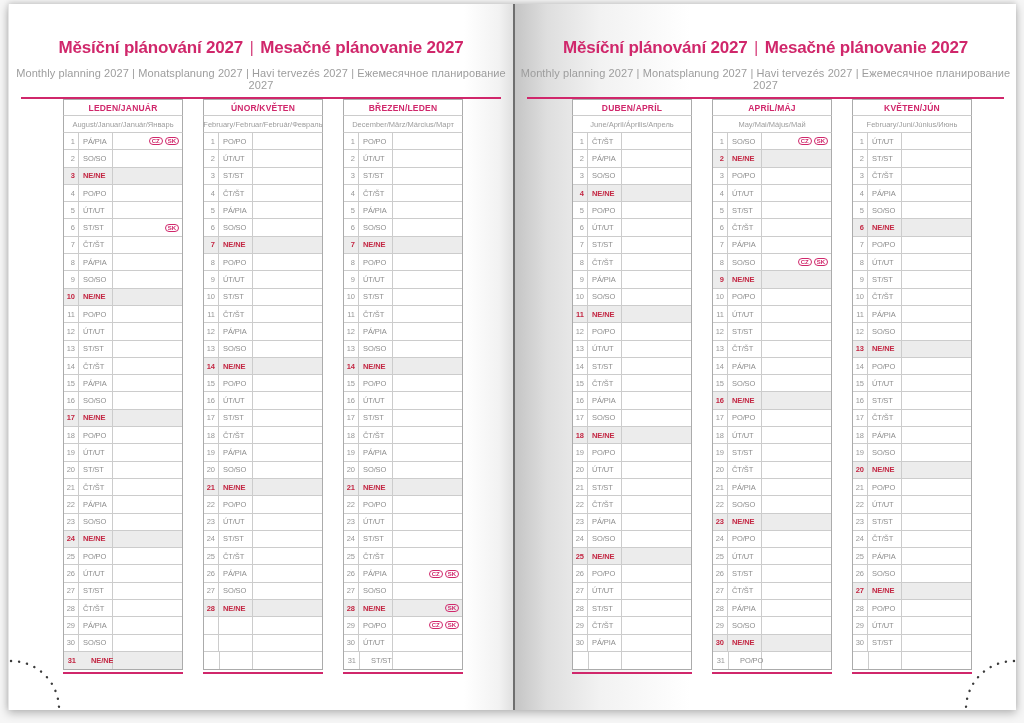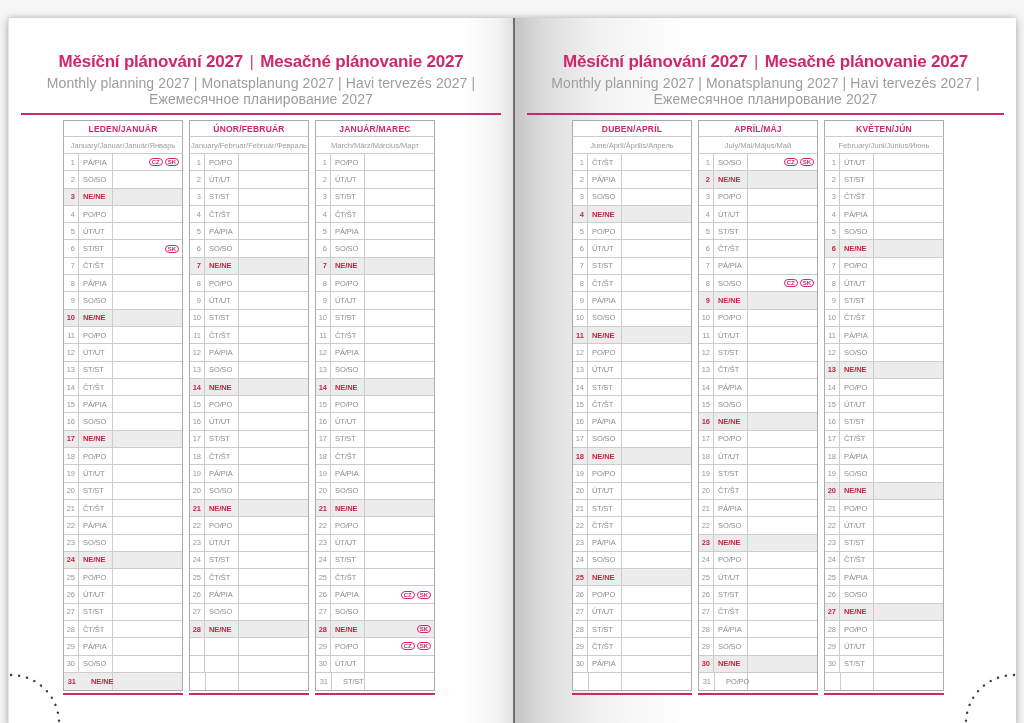--- a/index.html
+++ b/index.html
@@ -3,21 +3,21 @@
 <meta charset="utf-8">
 <style>
   html,body{margin:0;padding:0;}
   body{
     width:1024px;height:723px;position:relative;overflow:hidden;
     background:#f6f6f6;
     font-family:"Liberation Sans", sans-serif;
     -webkit-font-smoothing:antialiased;
   }
   .book{
-    position:absolute;left:8px;top:18px;width:1008px;height:706px;
+    position:absolute;left:8px;top:4px;width:1008px;height:706px;
     display:flex;
     box-shadow:0 3px 9px rgba(0,0,0,.28), 0 -2px 5px rgba(0,0,0,.10);
   }
   .page{position:relative;height:100%;box-sizing:border-box;}
   .page.left{
     width:505px;
     background:linear-gradient(90deg,#ffffff 0px,#ffffff 455px,#f2f2f2 490px,#dfdfdf 505px);
     border-left:1px solid #e6e6e6;
   }
   .page.right{
@@ -25,25 +25,25 @@
     border-left:2px solid #6e6e6e;
     background:linear-gradient(90deg,#c5c5c5 0px,#dedede 32px,#f2f2f2 85px,#ffffff 175px);
   }
   .title{
     margin-top:34px;text-align:center;
     font-size:17px;font-weight:bold;color:var(--accent);
     letter-spacing:-0.2px;
   }
   .tsep{font-weight:normal;opacity:.85;padding:0 2px;}
   .psub{
-    margin-top:3px;text-align:center;
-    font-size:14px;color:var(--subgray);letter-spacing:0.1px;
+    margin-top:9px;text-align:center;
+    font-size:11px;color:var(--subgray);letter-spacing:0.1px;
   }
   .prule{height:2px;background:var(--accent);margin:6px 12px 0 12px;}
-  .tables{display:flex;gap:6px;margin-top:5px;}
+  .tables{display:flex;gap:20px;}
   .page.left  .tables{padding-left:54px;}
   .page.right .tables{padding-left:57px;text-align:right;}
   .month{width:120px;}
   .mh{
     box-sizing:border-box;height:17px;border:1px solid var(--outer);border-bottom:1px solid var(--grid);
     display:flex;align-items:center;justify-content:center;
     font-size:8.5px;font-weight:bold;color:var(--accent);letter-spacing:.2px;
     background:#fff;
   }
   .msh{
@@ -85,21 +85,21 @@
     <div class="title">
       <span>Měsíční plánování 2027</span>
       <span class="tsep">|</span>
       <span>Mesačné plánovanie 2027</span>
     </div>
     <div class="psub">Monthly planning 2027 | Monatsplanung 2027 | Havi tervezés 2027 | Ежемесячное планирование 2027</div>
     <div class="prule"></div>
     <div class="tables">
         <div class="month">
           <div class="mh">LEDEN/JANUÁR</div>
-          <div class="msh">January/Januar/Január/Январь</div>
+          <div class="msh">August/Januar/Január/Январь</div>
           <div class="mgrid">
             <div class="cn">1</div>
             <div class="cd">PÁ/PIA</div>
             <div class="cx">
               <div class="bwrap">
                 <div class="badge">CZ</div>
                 <div class="badge">SK</div>
               </div>
             </div>
             <div class="cn">2</div>
@@ -193,22 +193,22 @@
             <div class="cn">30</div>
             <div class="cd">SO/SO</div>
             <div class="cx"></div>
             <div class="cn sun">31</div>
             <div class="cd sun">NE/NE</div>
             <div class="cx sun"></div>
           </div>
           <div class="mrule"></div>
         </div>
         <div class="month">
-          <div class="mh">ÚNOR/FEBRUÁR</div>
-          <div class="msh">January/Februar/Február/Февраль</div>
+          <div class="mh">ÚNOR/KVĚTEN</div>
+          <div class="msh">February/Februar/Február/Февраль</div>
           <div class="mgrid">
             <div class="cn">1</div>
             <div class="cd">PO/PO</div>
             <div class="cx"></div>
             <div class="cn">2</div>
             <div class="cd">ÚT/UT</div>
             <div class="cx"></div>
             <div class="cn">3</div>
             <div class="cd">ST/ST</div>
             <div class="cx"></div>
@@ -293,22 +293,22 @@
             <div class="cn"></div>
             <div class="cd"></div>
             <div class="cx"></div>
             <div class="cn"></div>
             <div class="cd"></div>
             <div class="cx"></div>
           </div>
           <div class="mrule"></div>
         </div>
         <div class="month">
-          <div class="mh">JANUÁR/MAREC</div>
-          <div class="msh">March/März/Március/Март</div>
+          <div class="mh">BŘEZEN/LEDEN</div>
+          <div class="msh">December/März/Március/Март</div>
           <div class="mgrid">
             <div class="cn">1</div>
             <div class="cd">PO/PO</div>
             <div class="cx"></div>
             <div class="cn">2</div>
             <div class="cd">ÚT/UT</div>
             <div class="cx"></div>
             <div class="cn">3</div>
             <div class="cd">ST/ST</div>
             <div class="cx"></div>
@@ -523,21 +523,21 @@
             <div class="cd">PÁ/PIA</div>
             <div class="cx"></div>
             <div class="cn"></div>
             <div class="cd"></div>
             <div class="cx"></div>
           </div>
           <div class="mrule"></div>
         </div>
         <div class="month">
           <div class="mh">APRÍL/MÁJ</div>
-          <div class="msh">July/Mai/Május/Май</div>
+          <div class="msh">May/Mai/Május/Май</div>
           <div class="mgrid">
             <div class="cn">1</div>
             <div class="cd">SO/SO</div>
             <div class="cx">
               <div class="bwrap">
                 <div class="badge">CZ</div>
                 <div class="badge">SK</div>
               </div>
             </div>
             <div class="cn sun">2</div>

